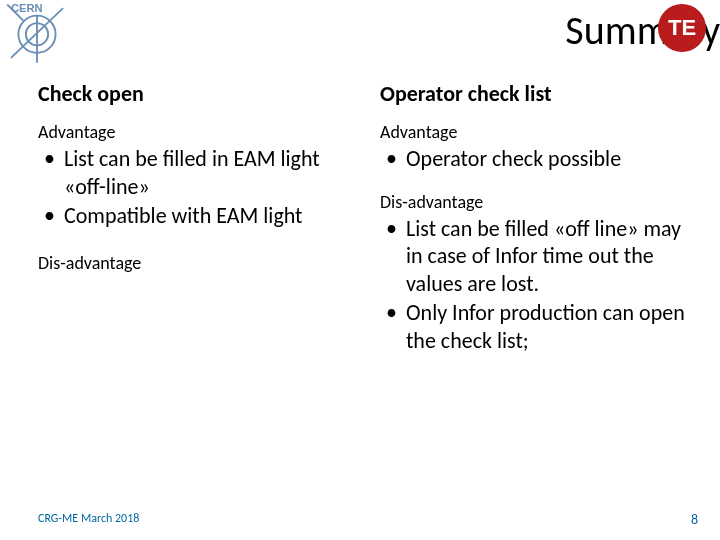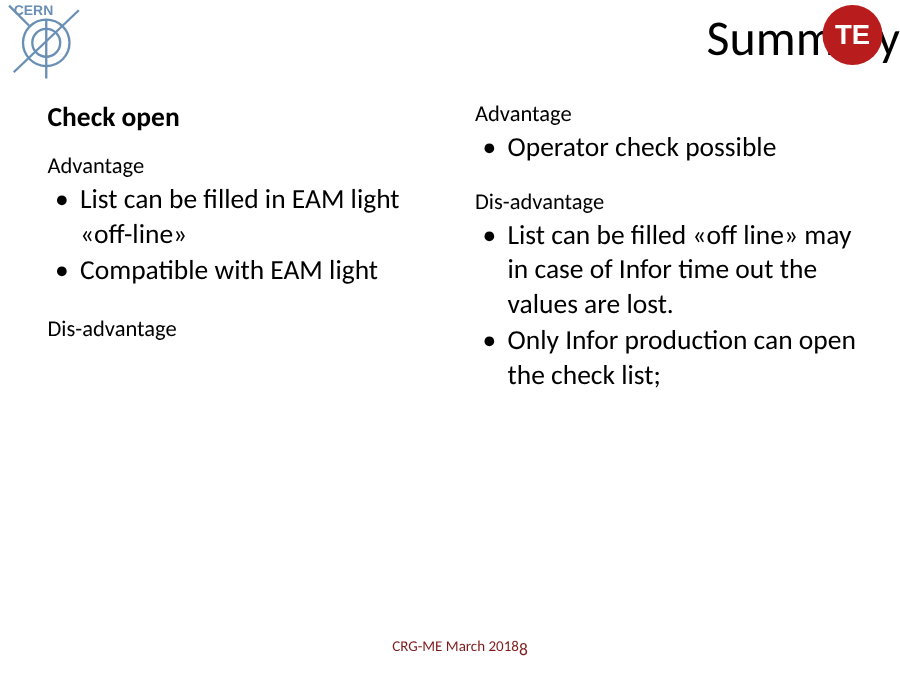--- a/index.html
+++ b/index.html
@@ -11,21 +11,21 @@
   .logo-left svg { width: 62px; height: 62px; }
   .logo-right { position: absolute; right: 14px; top: 4px; width: 48px; height: 48px; border-radius: 50%; background: #b91c1c; color: #fff; display: flex; align-items: center; justify-content: center; font-size: 22px; font-weight: 600; font-family: Arial, sans-serif; }
   .content { display: flex; padding: 10px 28px 0 38px; gap: 30px; }
   .col { flex: 1; }
   .col-heading { font-size: 22px; font-weight: 700; margin-bottom: 14px; }
   .section-label { font-size: 18px; font-weight: 400; }
   ul { list-style: none; padding-left: 0; margin-bottom: 4px; }
   li { position: relative; padding-left: 26px; font-size: 22px; line-height: 1.25; margin-top: 2px; }
   li::before { content: "•"; position: absolute; left: 6px; top: 0; font-size: 22px; }
   .block { margin-bottom: 22px; }
-  .footer { position: absolute; bottom: 12px; left: 38px; right: 22px; display: flex; justify-content: center; font-size: 12px; color: #7f1d1d; }
+  .footer { position: absolute; bottom: 12px; left: 38px; right: 22px; display: flex; justify-content: space-between; font-size: 12px; color: #0369a1; }
   .footer .pnum { font-size: 14px; }
 </style>
 </head>
 <body>
 
 <div class="slide">
 
   <div class="header">
     <div class="logo-left">
       <svg viewBox="0 0 100 100">
@@ -52,20 +52,21 @@
           <li>List can be filled in EAM light «off-line»</li>
           <li>Compatible with EAM light</li>
         </ul>
       </div>
       <div class="block">
         <div class="section-label">Dis-advantage</div>
       </div>
     </div>
 
     <div class="col">
+      <div class="col-heading">Operator check list</div>
       <div class="block" style="margin-bottom:18px">
         <div class="section-label">Advantage</div>
         <ul>
           <li>Operator check possible</li>
         </ul>
       </div>
       <div class="block">
         <div class="section-label">Dis-advantage</div>
         <ul>
           <li>List can be filled «off line» may in case of Infor time out the values are lost.</li>

